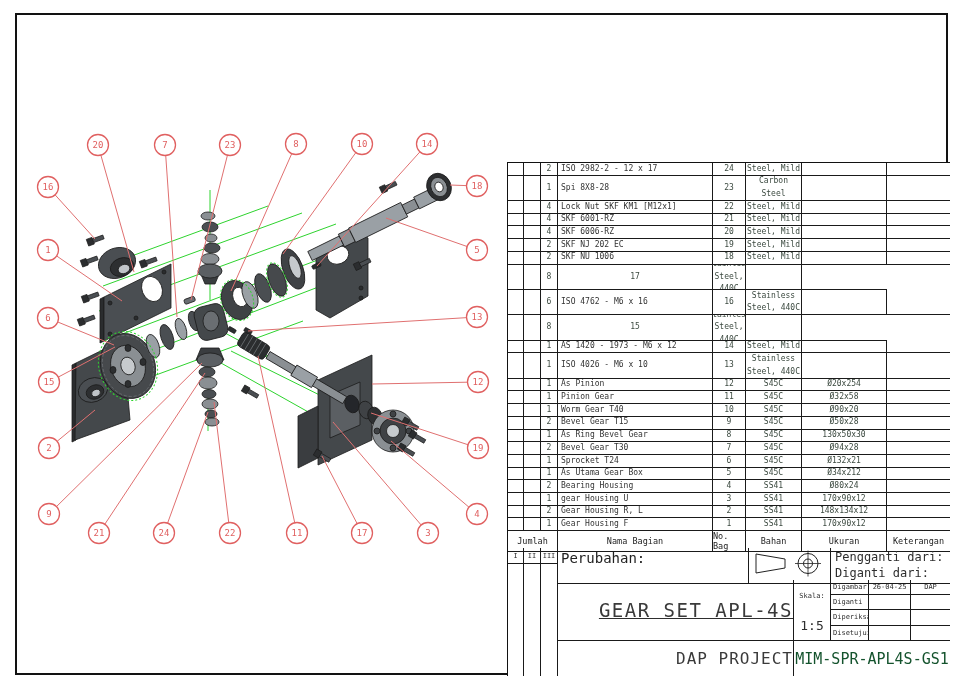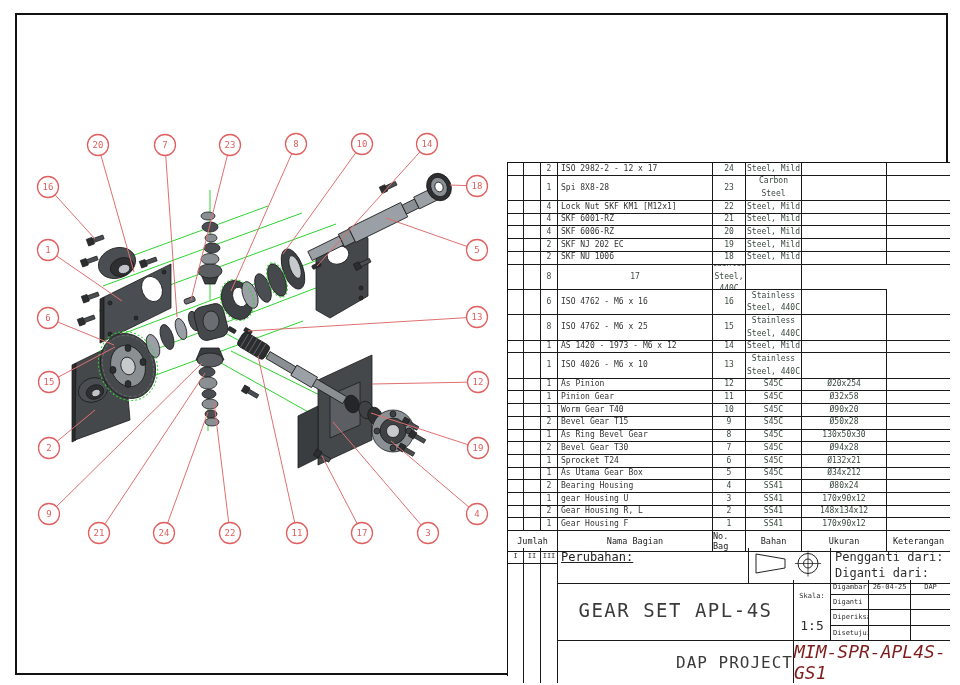--- a/index.html
+++ b/index.html
@@ -33,33 +33,33 @@
   .revcol{box-sizing:border-box;border-right:1px solid #1a1a1a;display:flex;flex-direction:column;}
   .revcol .revhead{height:16px;border-bottom:1px solid #1a1a1a;box-sizing:border-box;
                    font-size:7px;display:flex;align-items:center;justify-content:center;}
   #tb-right{flex:1;display:flex;flex-direction:column;}
   .tbrow1{height:32px;display:grid;grid-template-columns:191px 82px auto;box-sizing:border-box;}
   .tbrow2{height:61px;display:grid;grid-template-columns:236px 37px auto;}
   .tbrow3{flex:1;display:grid;grid-template-columns:236px auto;}
   .tcell{border-right:1px solid #1a1a1a;border-bottom:1px solid #1a1a1a;box-sizing:border-box;position:relative;}
   .tcell.last{border-right:none;}
   .tcell.nobot{border-bottom:none;}
-  .small-label{font-size:12px;color:#222;padding:2px 0 0 3px;text-decoration:underline;}
-  #title-cell{display:flex;align-items:center;justify-content:center;}
+  .small-label{font-size:14px;color:#222;padding:2px 0 0 3px;}
+  #title-cell{display:flex;align-items:center;justify-content:flex-end;text-decoration:underline;}
   #main-title{font-size:19px;letter-spacing:1.5px;color:#3a3a3a;white-space:nowrap;}
   #skala-cell{display:flex;flex-direction:column;align-items:center;}
   #skala-label{font-size:7px;margin-top:12px;}
   #skala-value{font-size:13px;margin-top:18px;}
   #signoff{display:grid;grid-template-columns:38px 42px auto;grid-auto-rows:15.2px;}
   .socell{border-right:1px solid #1a1a1a;border-bottom:1px solid #1a1a1a;box-sizing:border-box;
           font-size:7px;display:flex;align-items:center;padding-left:2px;overflow:hidden;white-space:nowrap;}
   .socell.ctr{justify-content:center;padding-left:0;}
   .socell.colend{border-right:none;}
   #project-cell{display:flex;align-items:center;justify-content:flex-end;font-size:16px;color:#3a3a3a;letter-spacing:1px;}
-  #docnum-cell{display:flex;align-items:center;justify-content:center;font-size:18px;color:#7f1d1d;font-style:italic;}
+  #docnum-cell{display:flex;align-items:center;justify-content:center;font-size:15px;color:#14532d;}
   #pengganti-cell div{font-size:12px;padding:2px 0 0 4px;}
 </style>
 </head>
 <body>
 
 <div id="page">
   <div id="frame"></div>
 
   <svg id="drawing-svg" viewBox="0 0 960 685" xmlns="http://www.w3.org/2000/svg">
 
@@ -429,21 +429,20 @@
             <div class="pcell">16</div>
             <div class="pcell">Stainless
 Steel, 440C</div>
             <div class="pcell"></div>
             <div class="pcell"></div>
           </div>
           <div class="prow tall">
             <div class="pcell"></div>
             <div class="pcell"></div>
             <div class="pcell">8</div>
-            <div class="pcell name">ISO 4762 - M6 x 25</div>
             <div class="pcell">15</div>
             <div class="pcell">Stainless
 Steel, 440C</div>
             <div class="pcell"></div>
             <div class="pcell"></div>
           </div>
           <div class="prow">
             <div class="pcell"></div>
             <div class="pcell"></div>
             <div class="pcell">1</div>

